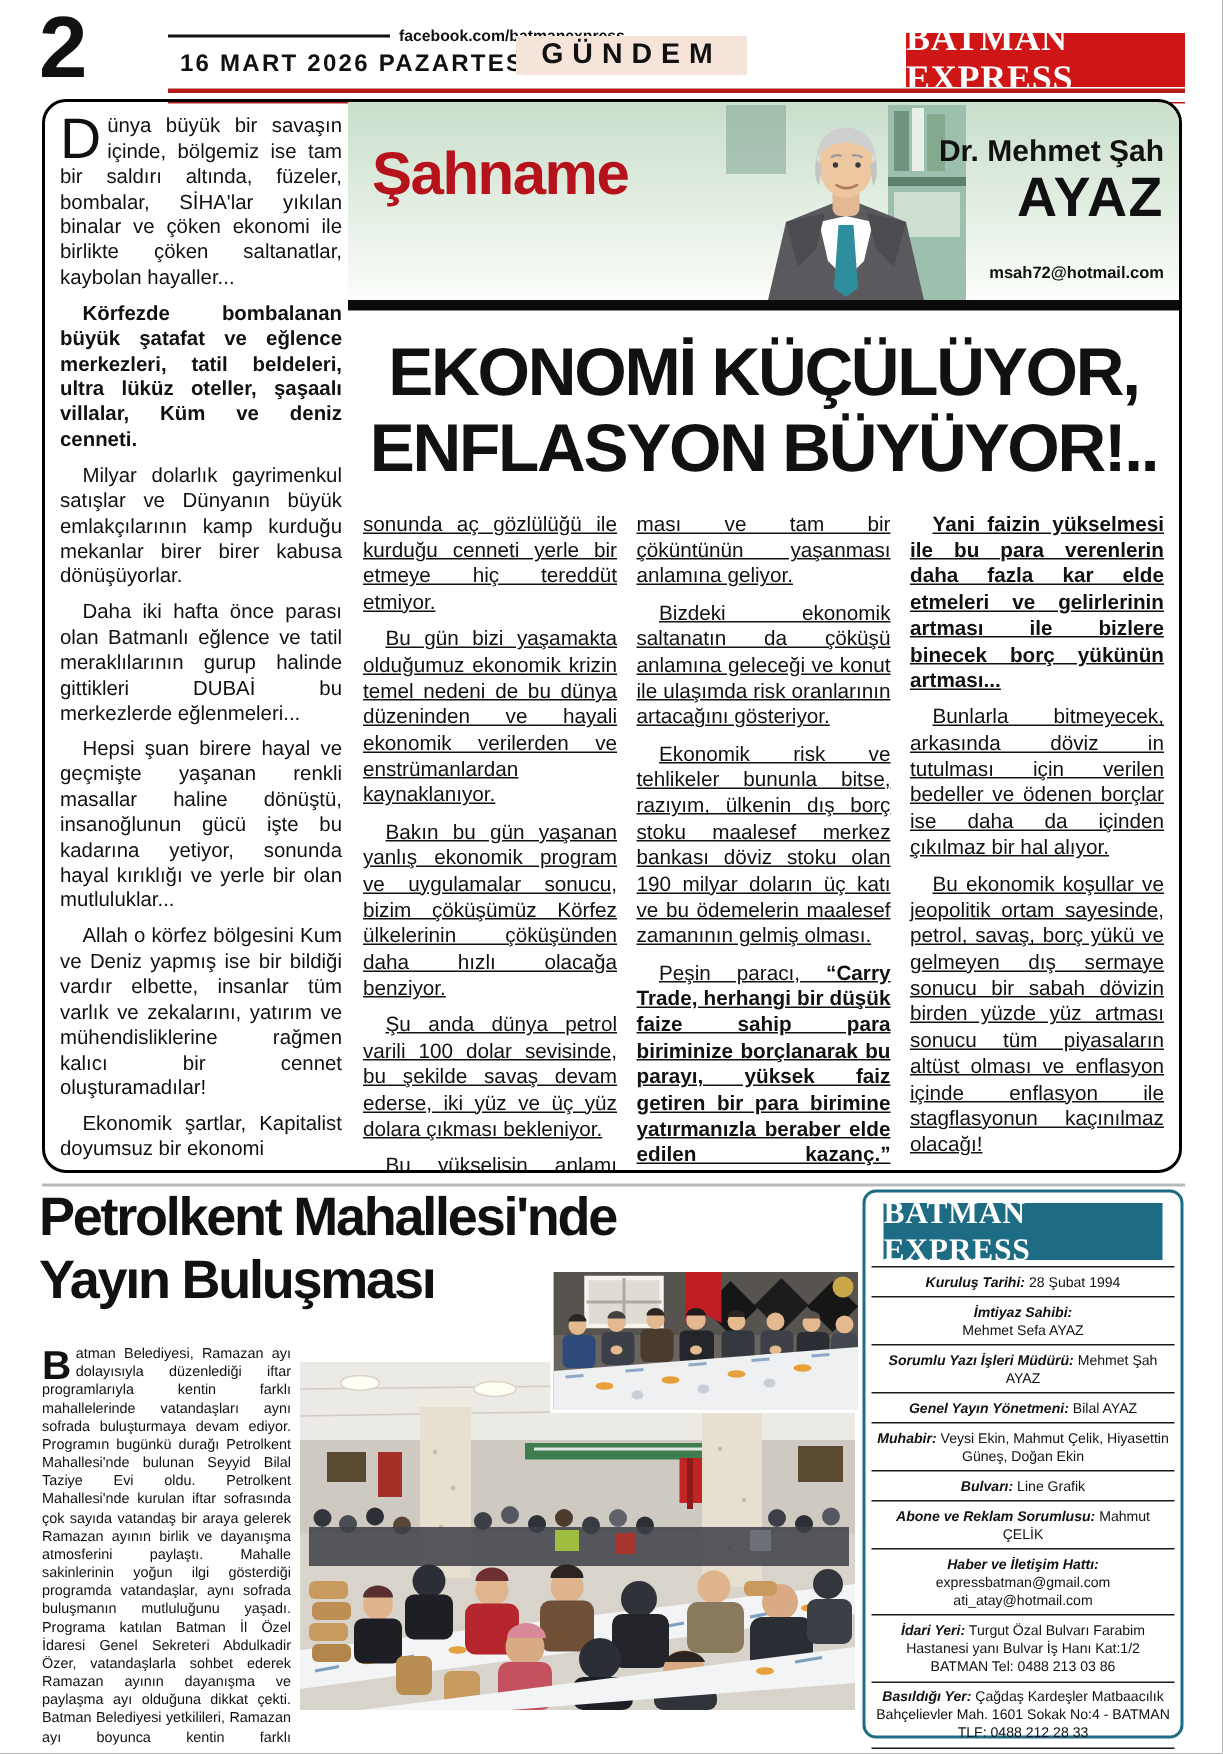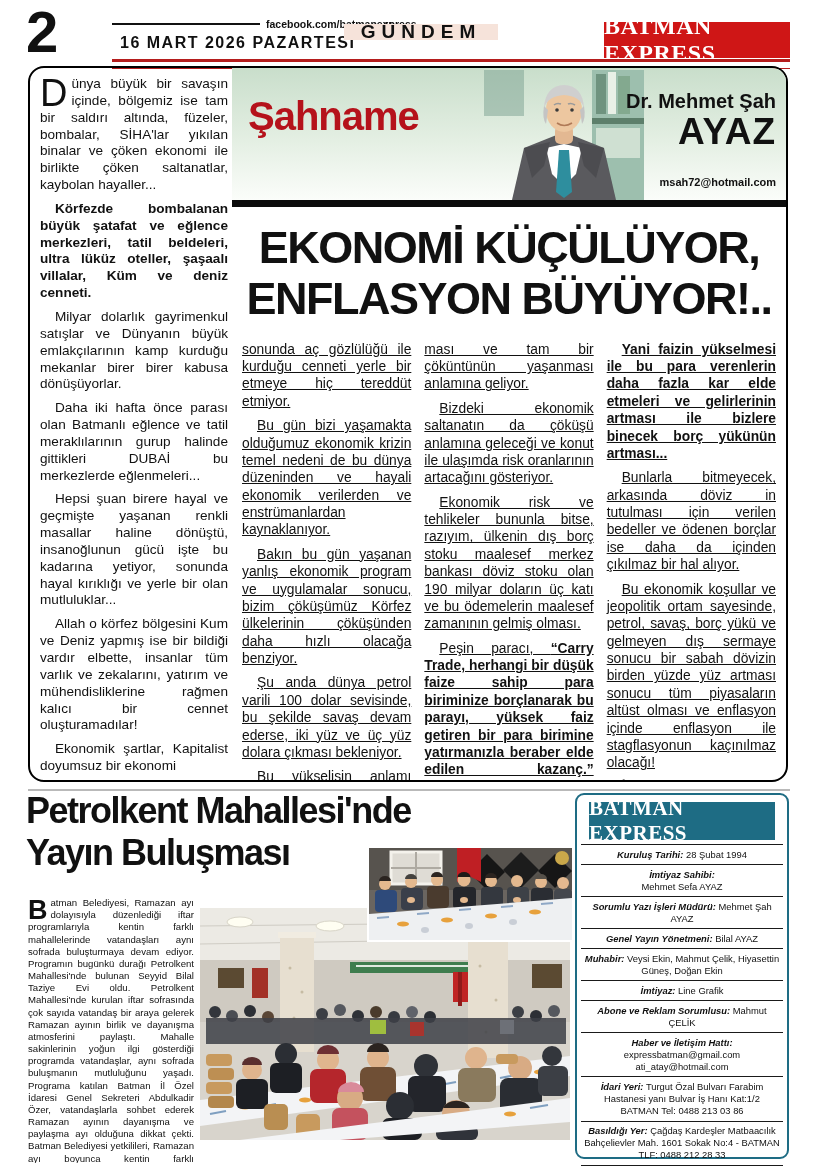--- a/index.html
+++ b/index.html
@@ -5,21 +5,21 @@
   html,body{margin:0;padding:0;background:#777;}
   .page{position:relative;width:815px;height:1169px;margin:0 auto;background:#fff;
         font-family:"Liberation Sans","DejaVu Sans",sans-serif;color:#111;overflow:hidden;}
 
   
   .pagenum{position:absolute;left:26px;top:6px;font-size:58px;font-weight:800;line-height:.9;letter-spacing:-2px;}
   .fbrow{position:absolute;left:112px;top:18px;display:flex;align-items:center;}
   .fbline{width:148px;height:2px;background:#111;}
   .fbtext{font-size:10.5px;margin-left:6px;font-weight:600;}
   .date{position:absolute;left:120px;top:34px;font-size:16px;font-weight:700;letter-spacing:1.5px;}
-  .section-box{position:absolute;left:344px;top:24px;width:154px;height:16px;background:#f6e3da;
+  .section-box{position:absolute;left:344px;top:24px;width:154px;height:26px;background:#f6e3da;
                display:flex;align-items:center;justify-content:center;}
   .section-box span{font-size:19px;font-weight:800;letter-spacing:6px;}
   .logo-red{position:absolute;left:604px;top:22px;width:186px;height:36px;background:#cf1616;
             display:flex;align-items:center;justify-content:center;}
   .logo-red span{color:#fff;font-family:"Liberation Serif","DejaVu Serif",serif;font-weight:800;font-size:24px;letter-spacing:.5px;}
   .rule-red{position:absolute;left:112px;top:59px;width:678px;height:6px;
             border-top:3px solid #b51d1d;border-bottom:1px solid #b51d1d;}
 
   
   .oped-box{position:absolute;left:28px;top:66px;width:760px;height:716px;border:2.5px solid #000;
@@ -339,21 +339,21 @@
       <span>BATMAN EXPRESS</span>
     </div>
     <div class="mast-row"><span class="lbl">Kuruluş Tarihi:</span> <span>28 Şubat 1994</span></div>
     <div class="mast-row">
         <span class="lbl stack">İmtiyaz Sahibi:</span>
         <span class="stack">Mehmet Sefa AYAZ</span>
       </div>
     <div class="mast-row"><span class="lbl">Sorumlu Yazı İşleri Müdürü:</span> <span>Mehmet Şah AYAZ</span></div>
     <div class="mast-row"><span class="lbl">Genel Yayın Yönetmeni:</span> <span>Bilal AYAZ</span></div>
     <div class="mast-row"><span class="lbl">Muhabir:</span> <span>Veysi Ekin, Mahmut Çelik, Hiyasettin Güneş, Doğan Ekin</span></div>
-    <div class="mast-row"><span class="lbl">İmtiyaz:</span> <span>Line Grafik</span></div>
+    <div class="mast-row"><span class="lbl">Bulvarı:</span> <span>Line Grafik</span></div>
     <div class="mast-row"><span class="lbl">Abone ve Reklam Sorumlusu:</span> <span>Mahmut ÇELİK</span></div>
     <div class="mast-row">
         <span class="lbl stack">Haber ve İletişim Hattı:</span>
         <span class="stack">expressbatman@gmail.com</span>
         <span class="stack">ati_atay@hotmail.com</span>
       </div>
     <div class="mast-row"><span class="lbl">İdari Yeri:</span> <span>Turgut Özal Bulvarı Farabim Hastanesi yanı Bulvar İş Hanı Kat:1/2 BATMAN Tel: 0488 213 03 86</span></div>
     <div class="mast-row"><span class="lbl">Basıldığı Yer:</span> <span>Çağdaş Kardeşler Matbaacılık Bahçelievler Mah. 1601 Sokak No:4  -  BATMAN TLF: 0488 212 28 33</span></div>
     <div class="mast-row"></div>
 

